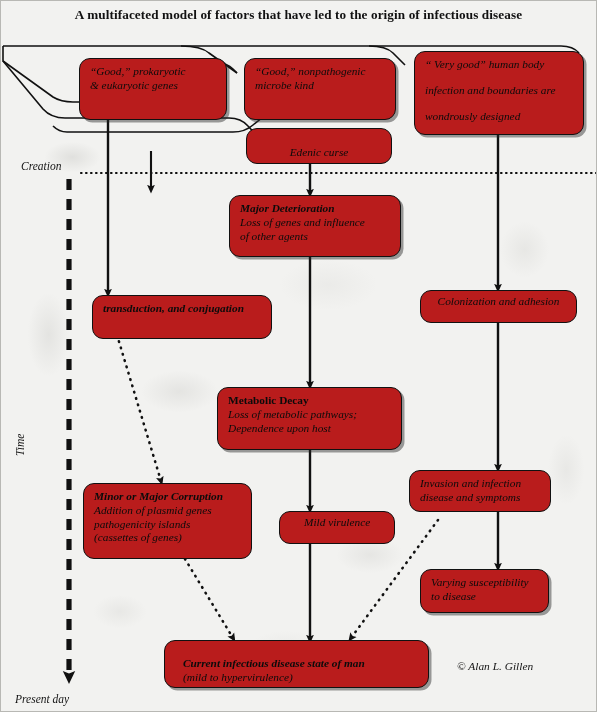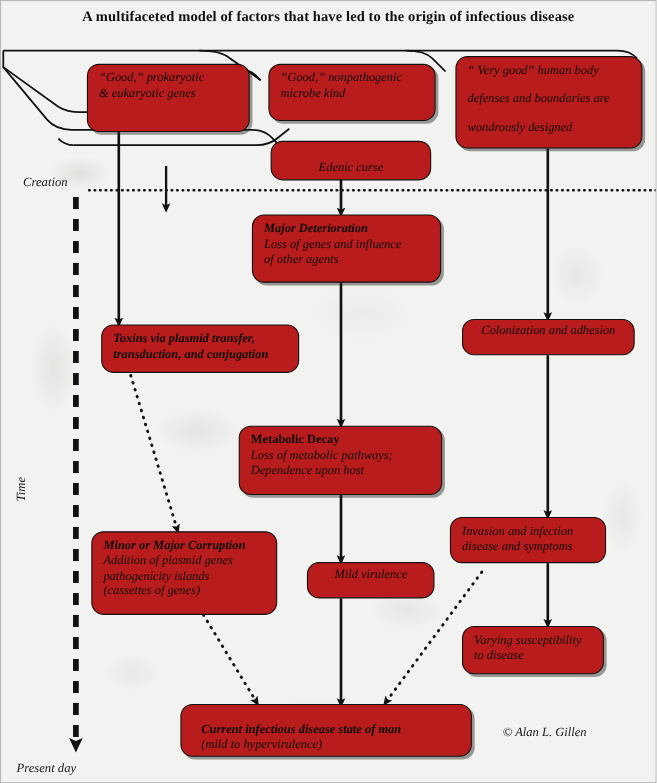--- a/index.html
+++ b/index.html
@@ -162,43 +162,42 @@
     <line x1="80" y1="172" x2="597" y2="172" stroke="#111" stroke-width="2.2" stroke-linecap="round" stroke-dasharray="0.6 4.4"></line>
 
     <line x1="68" y1="178" x2="68" y2="676" stroke="#111" stroke-width="5.2" stroke-dasharray="11 9" marker-end="url(#arrowThick)"></line>
   </svg>
 
   <div class="node" style="left:78px; top:57px; width:148px; height:62px;">
     <span class="ln it">“Good,”  prokaryotic</span>
     <span class="ln it">&amp; eukaryotic genes</span>
   </div>
 
-  <div class="node" style="left:243px; top:57px; width:152px; height:52px;">
+  <div class="node" style="left:243px; top:57px; width:152px; height:62px;">
     <span class="ln it">“Good,” nonpathogenic</span>
     <span class="ln it">microbe kind</span>
   </div>
 
   <div class="node" style="left:413px; top:50px; width:170px; height:84px;gap:12px;">
     <span class="ln it">“ Very good” human body</span>
-    <span class="ln it">defenses and boundaries are</span>
+    <span class="ln it">infection and boundaries are</span>
     <span class="ln it">wondrously designed</span>
   </div>
 
   <div class="node" style="left:245px; top:127px; width:146px; height:28px; box-shadow:none; padding:17px 10px;">
     <span class="ln it center">Edenic curse</span>
   </div>
 
   <div class="node" style="left:228px; top:194px; width:172px; height:62px;">
     <span class="ln bd">Major Deterioration</span>
     <span class="ln it">Loss of genes and influence</span>
     <span class="ln it">of other agents</span>
   </div>
 
   <div class="node" style="left:91px; top:294px; width:180px; height:44px; box-shadow:none;">
-    <span class="ln bd">Toxins via  plasmid transfer,</span>
     <span class="ln bd">transduction, and conjugation</span>
   </div>
 
   <div class="node" style="left:419px; top:289px; width:157px; height:33px; box-shadow:none; padding:4px 10px;">
     <span class="ln it center">Colonization and adhesion</span>
   </div>
 
   <div class="node" style="left:216px; top:386px; width:185px; height:63px;">
     <span class="ln bdr">Metabolic Decay</span>
     <span class="ln it">Loss of metabolic pathways;</span>

